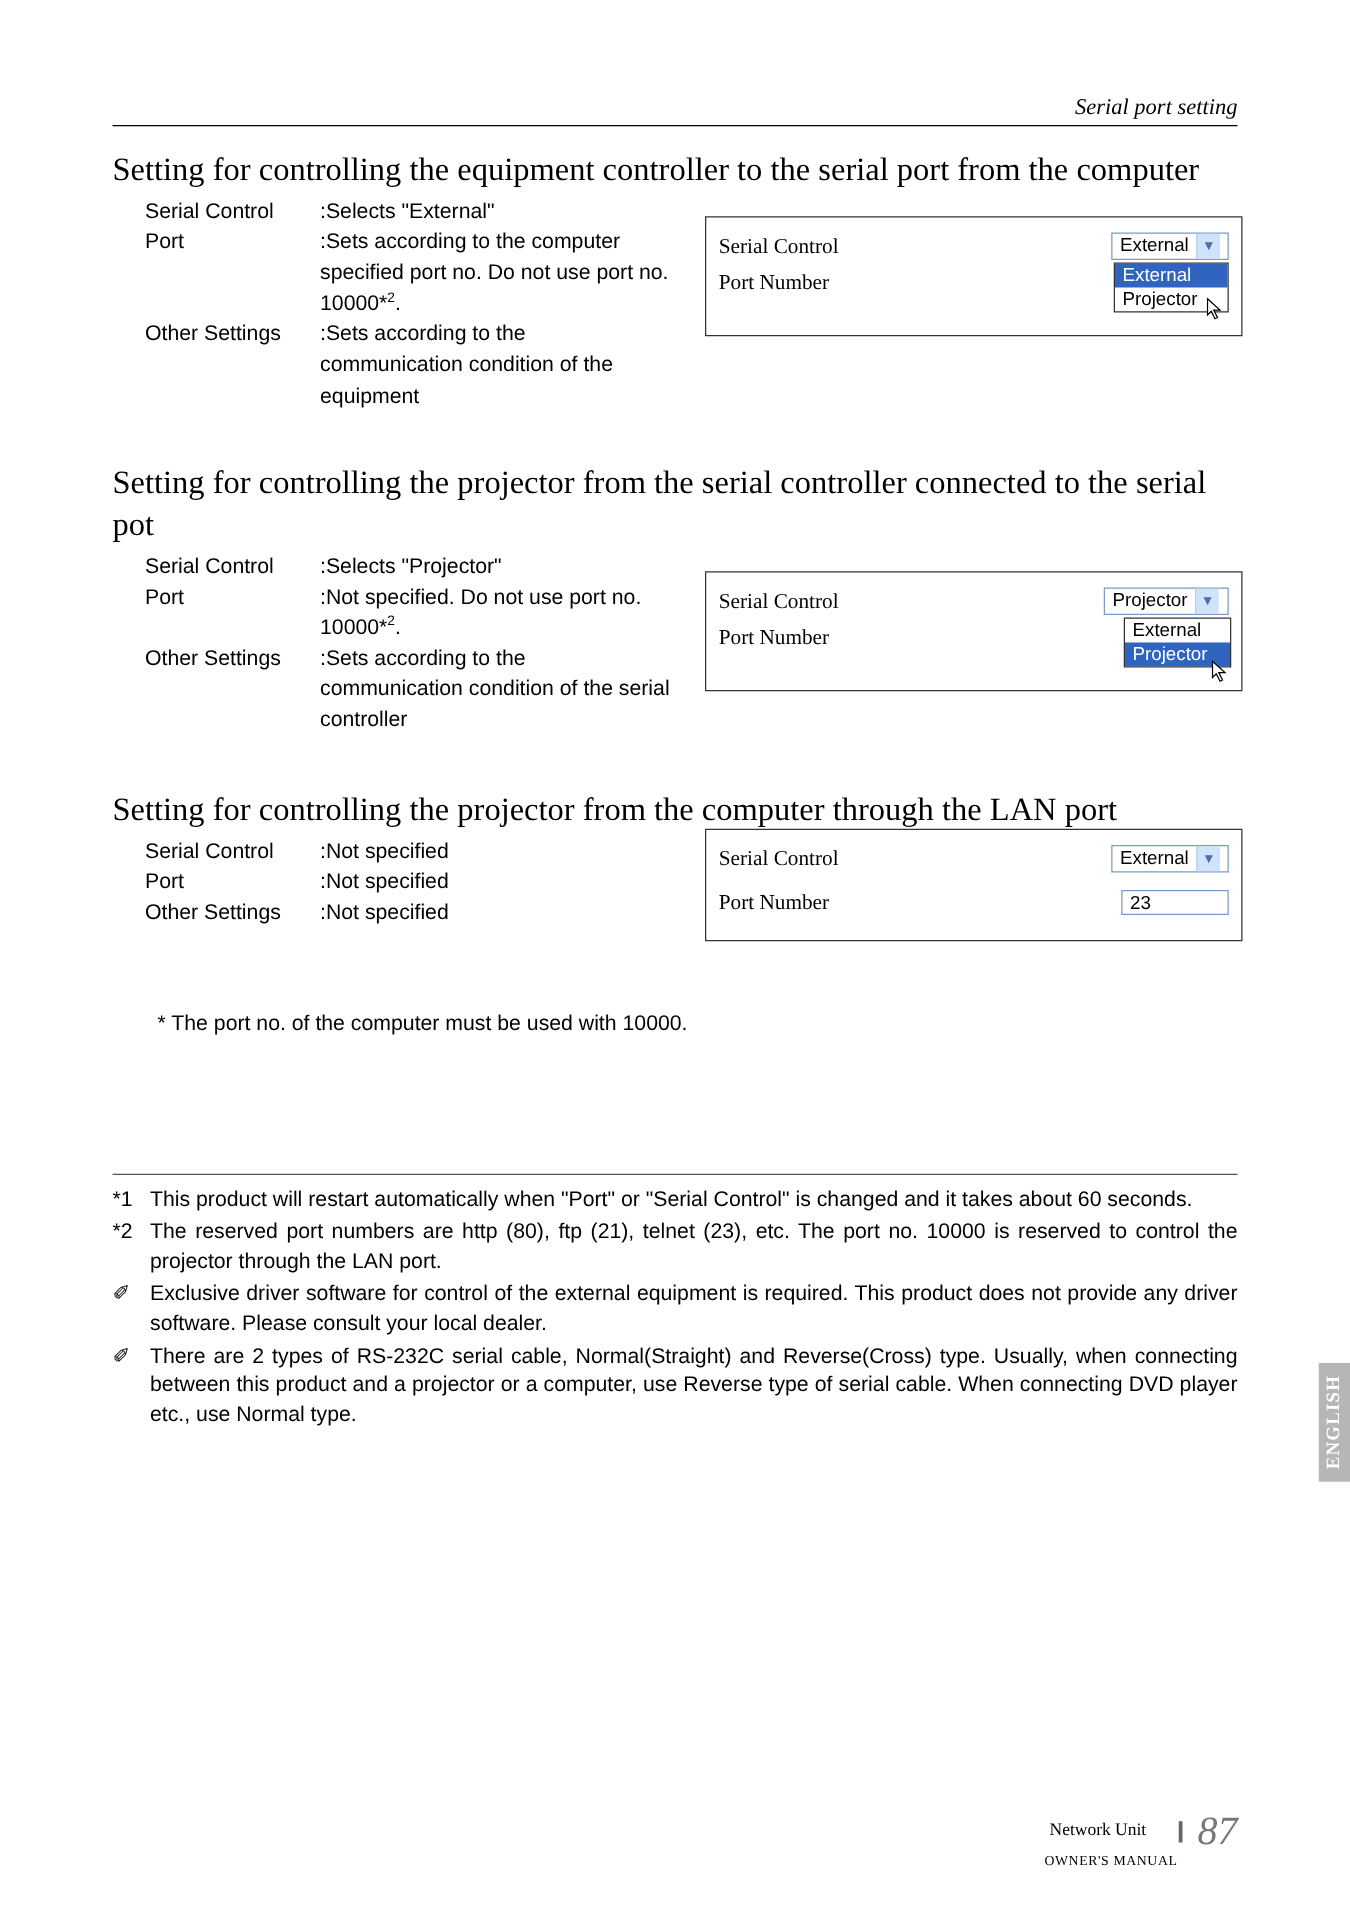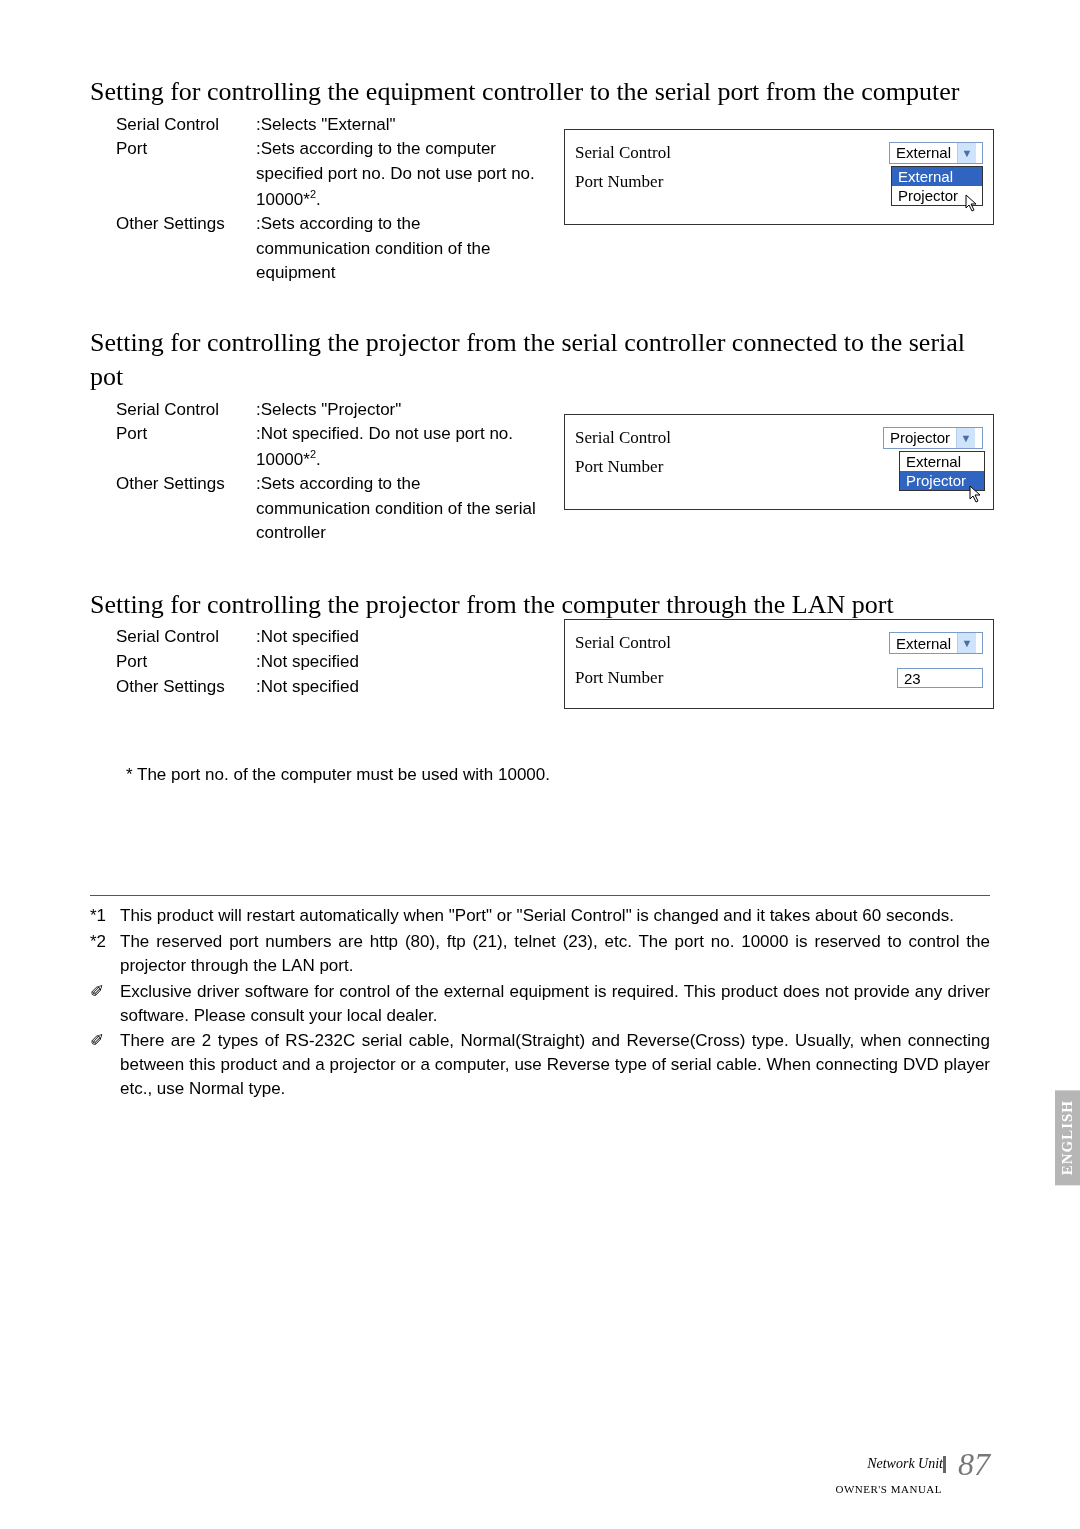--- a/index.html
+++ b/index.html
@@ -178,24 +178,23 @@
   .footer {
     position: absolute;
     bottom: 34px;
     right: 90px;
     text-align: right;
     font-family: Georgia, serif;
   }
   .footer .line1 {
     font-size: 14px;
     border-right: 3px solid #666;
-    padding-right: 0;
+    padding-right: 26px;
     display: inline-block;
     line-height: 1.2;
-    font-style: italic;
   }
   .footer .pnum {
     font-size: 32px;
     font-style: italic;
     color: #777;
     display: inline-block;
     vertical-align: middle;
     margin-left: 8px;
     font-weight: normal;
   }
@@ -204,20 +203,21 @@
     letter-spacing: 0.5px;
     display: block;
     margin-right: 48px;
   }
 </style>
 </head>
 <body>
 
 <div class="page">
 
+  <div class="top-header">Serial port setting</div>
 
   <h2 class="section-title">Setting for controlling the equipment controller to the serial port from the computer</h2>
   <div class="def-block" style="min-height:170px;">
     <div class="def-row">
       <div class="def-term">Serial Control</div>
       <div class="def-desc">:Selects "External"</div>
     </div>
     <div class="def-row">
       <div class="def-term">Port</div>
       <div class="def-desc" style="max-width:280px;">

